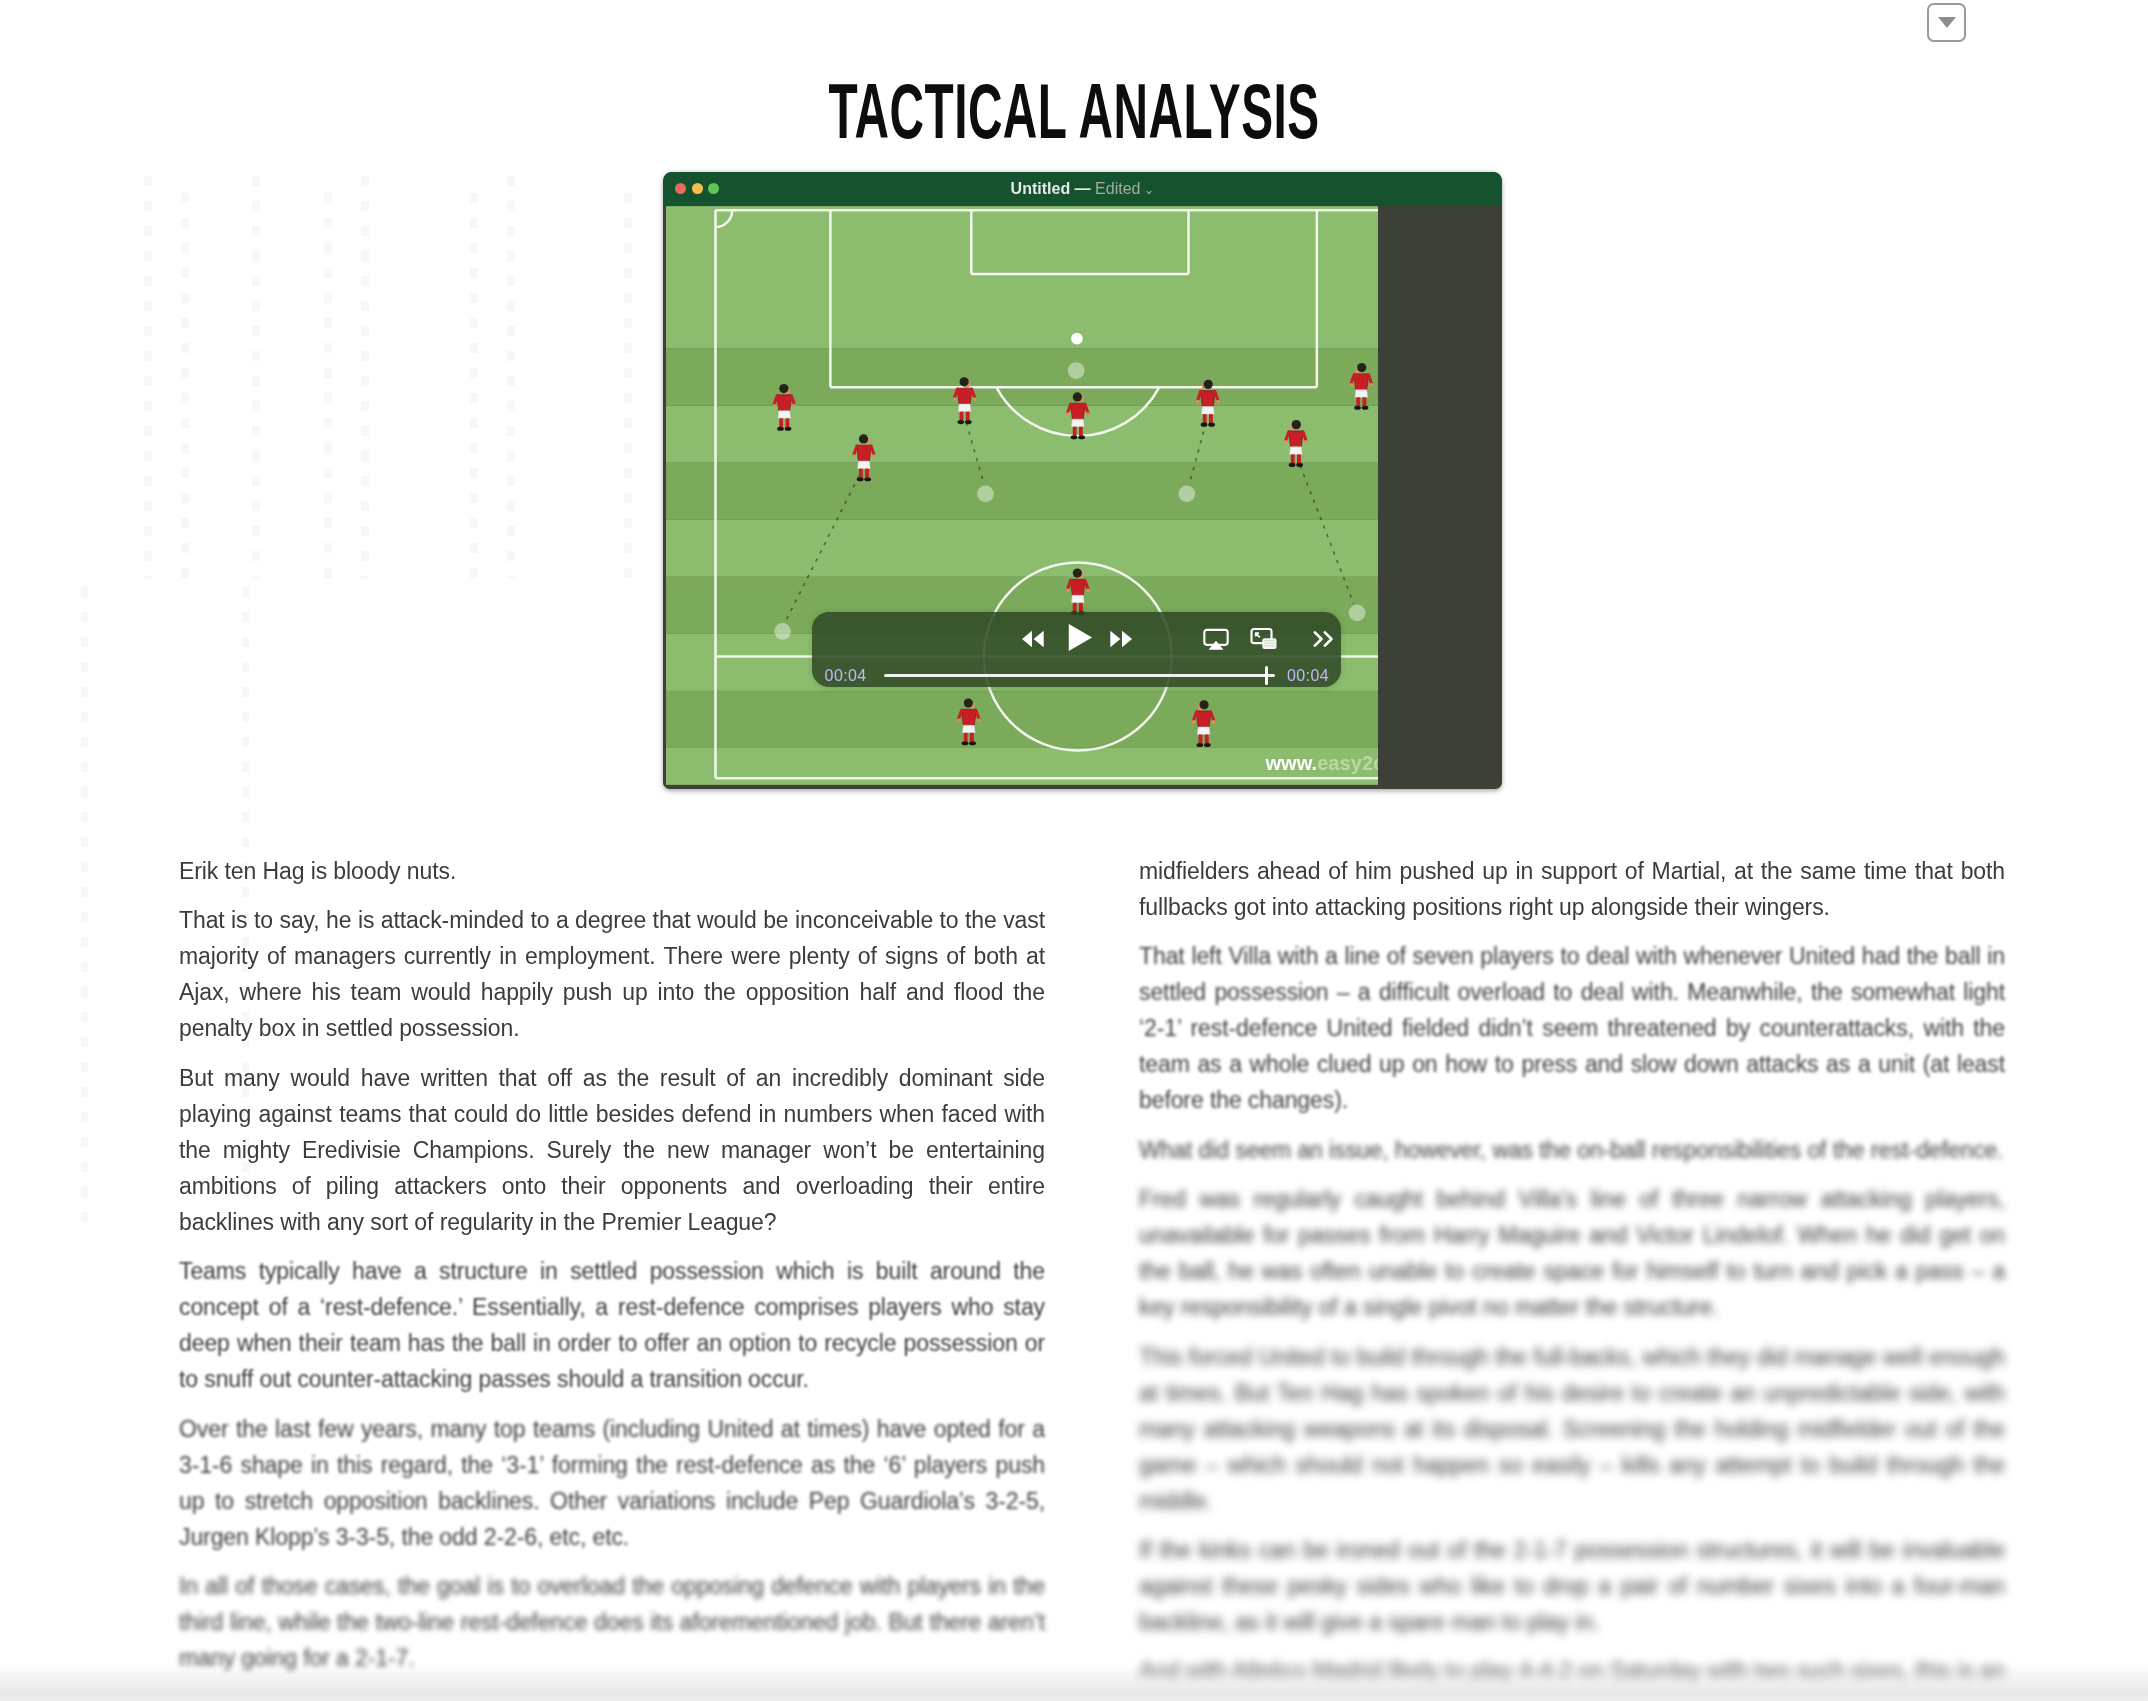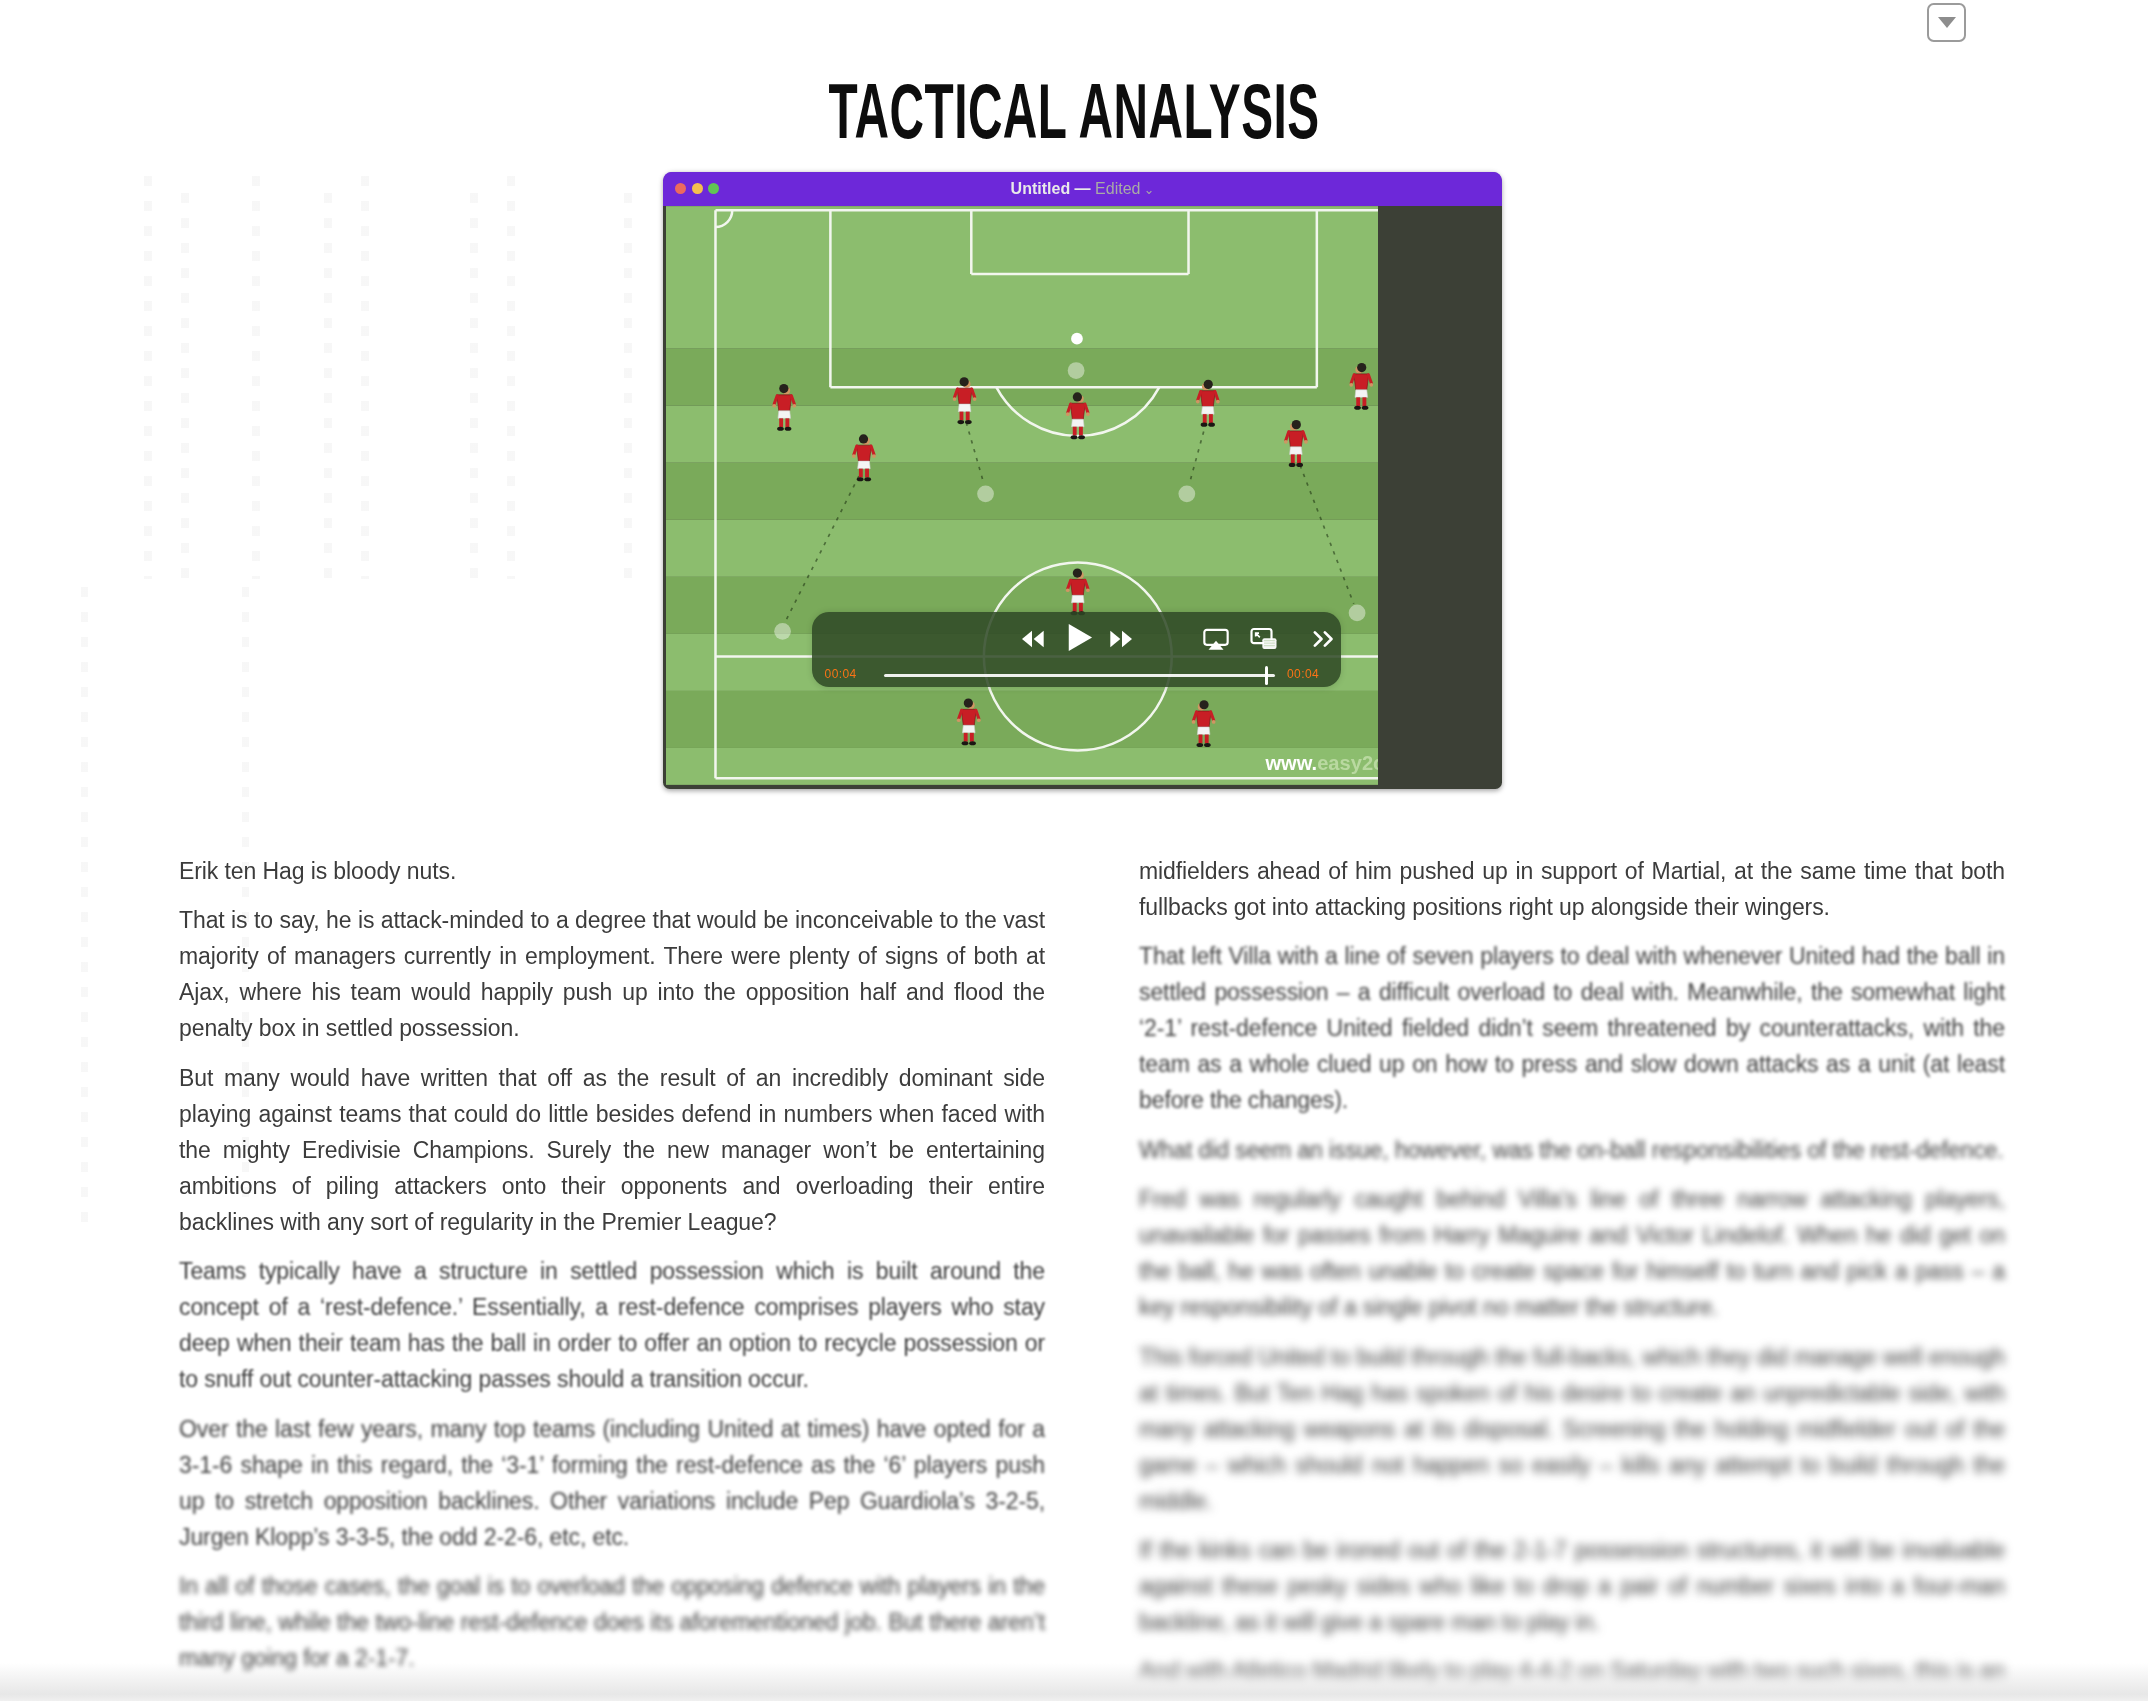--- a/index.html
+++ b/index.html
@@ -20,37 +20,37 @@
 
   
   .artifact{position:absolute;width:8.4px;opacity:.65;pointer-events:none;
     background-image:repeating-linear-gradient(180deg,#f3f3f3 0 10px,transparent 10px 25px);}
 
   
   .qt-window{position:absolute;left:663px;top:172px;width:839px;height:617px;
     background:#3c4036;border-radius:10px 10px 6.7px 6.7px;
     box-shadow:0 1.7px 5px rgba(0,0,0,.35);}
   .qt-titlebar{position:absolute;left:0;top:0;width:100%;height:34px;
-    background:#6d28d9;border-radius:8.4px 8.4px 0 0;}
+    background:#14532d;border-radius:8.4px 8.4px 0 0;}
   .traffic{position:absolute;top:11.3px;width:11px;height:11px;border-radius:50%;}
   .t-close{left:11.7px;background:#ec6a5e;}
   .t-min{left:28.5px;background:#f5bf4f;}
   .t-zoom{left:45px;background:#61c454;}
   .qt-title{position:absolute;left:0;top:0;width:100%;height:34px;line-height:34px;
     text-align:center;font-size:16px;color:#e9e9e9;}
   .qt-title .t-name{font-weight:700;}
   .qt-title .t-state{color:#a9aaa6;font-weight:400;}
   .qt-title .t-chev{color:#a9aaa6;font-size:12.6px;margin-left:3.4px;}
   .qt-content{position:absolute;left:3.4px;top:34px;width:712px;height:579px;overflow:hidden;}
 
   
   .controls{position:absolute;left:149px;top:440px;width:529px;height:75px;
     background:rgba(47,72,37,.86);border-radius:17px;box-shadow:0 0.8px 6.7px rgba(0,30,0,.15);}
   .ctl-icon{position:absolute;top:11.7px;width:30px;height:30px;cursor:pointer;}
-  .ctl-time{position:absolute;font-size:12px;color:#f97316;letter-spacing:0.4px;}
+  .ctl-time{position:absolute;font-size:16px;color:#c4b5fd;letter-spacing:0.4px;}
   .ctl-bar{position:absolute;left:72px;top:62px;width:391px;height:3.4px;
     background:rgba(255,255,255,.92);border-radius:1.7px;cursor:pointer;}
   .ctl-head{position:absolute;left:453px;top:54px;width:3.4px;height:19.3px;
     background:#ffffff;border-radius:1.7px;cursor:pointer;}
 
   
   .col{position:absolute;top:853px;width:866px;font-size:23px;line-height:36px;
     color:#3c3c3c;text-align:justify;letter-spacing:-0.1px;}
   .col-left{left:179px;}
   .col-right{left:1139px;}

